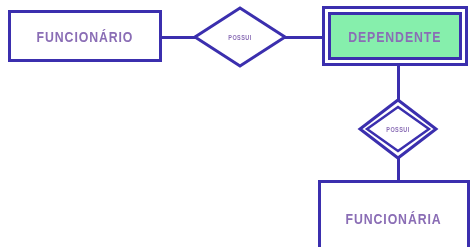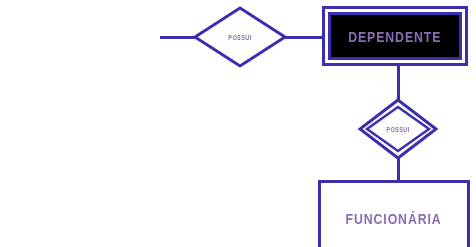--- a/index.html
+++ b/index.html
@@ -29,21 +29,21 @@
   }
   .entity.weak {
     border-width: 3px;
     padding: 3px;
   }
   .entity.weak > .inner {
     box-sizing: border-box;
     width: 100%;
     height: 100%;
     border: 3px solid #3b2fae;
-    background: #000000;
+    background: #86efac;
     display: flex;
     align-items: center;
     justify-content: center;
   }
   .entity-label {
     color: #8a6db5;
     font-size: 15px;
     font-weight: bold;
     letter-spacing: 1.1px;
     white-space: nowrap;
@@ -93,20 +93,23 @@
 <div id="canvas">
 
   <div class="line h" style="left:160px; top:36px; width:42px;"></div>
 
   <div class="line h" style="left:278px; top:36px; width:46px;"></div>
 
   <div class="line v" style="left:397px; top:62px; height:44px;"></div>
 
   <div class="line v" style="left:397px; top:152px; height:30px;"></div>
 
+  <div class="entity" style="left:8px; top:10px; width:154px; height:52px;">
+    <span class="entity-label">FUNCIONÁRIO</span>
+  </div>
 
   <div class="rel" style="left:193px; top:6px; width:94px; height:62px;">
     <svg width="94" height="62" viewBox="0 0 94 62">
       <polygon points="47,2 92,31 47,60 2,31" fill="#ffffff" stroke="#3b2fae" stroke-width="3" stroke-linejoin="miter"></polygon>
     </svg>
     <span class="rel-label">POSSUI</span>
   </div>
 
   <div class="entity weak" style="left:322px; top:6px; width:146px; height:60px;">
     <span class="inner">

